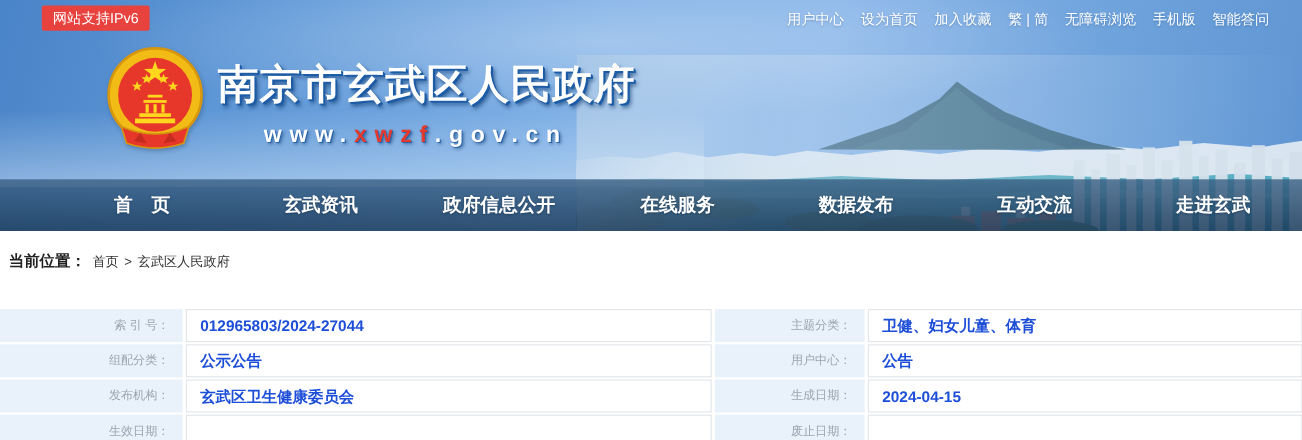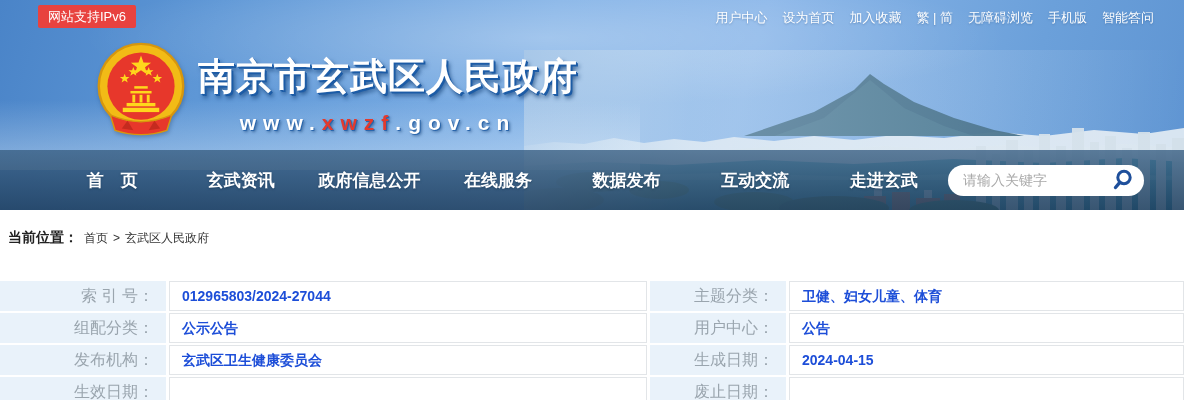--- a/index.html
+++ b/index.html
@@ -27,21 +27,21 @@
     filter:drop-shadow(1px 2px 2px rgba(30,60,100,.35)); }
 
   .site-block { position:absolute; left:198px; top:52px; width:360px; text-align:center; }
   .site-title { font-size:37px; font-weight:bold; color:#fff; letter-spacing:1px; white-space:nowrap;
     text-shadow:1px 1px 0 #1d5ca6, 2px 2px 0 #1d5ca6, 3px 4px 4px rgba(15,60,115,.75); }
   .site-url { margin-top:9px; font-size:21px; font-weight:bold; letter-spacing:7px; color:#fff;
     text-shadow:1px 1px 0 #2a66ac, 2px 2px 3px rgba(15,60,115,.6); white-space:nowrap; }
   .site-url .mid { color:#e23a2e; }
 
   
-  .navbar { position:absolute; left:0; bottom:0; width:100%; height:60px; display:flex; align-items:center;
+  .navbar { position:absolute; left:0; bottom:0; width:100%; height:47px; display:flex; align-items:center;
     background:linear-gradient(180deg,rgba(58,96,132,.80) 0%,rgba(32,63,94,.86) 100%); }
   .nav-items { flex:1; display:flex; padding-left:48px; }
   .nav-item { flex:1; text-align:center; color:#fff; font-size:17px; font-weight:bold;
     text-decoration:none; white-space:nowrap; cursor:pointer; text-shadow:0 1px 2px rgba(10,40,70,.5); }
   .search-pill { width:196px; height:31px; background:#fff; border-radius:16px; margin-right:40px;
     display:flex; align-items:center; padding:0 8px 0 15px; }
   .search-pill input { flex:1; border:none; outline:none; font-size:14px; color:#333; background:transparent;
     font-family:inherit; min-width:0; }
   .search-pill input::placeholder { color:#a9a9a9; }
   .search-btn { width:26px; height:26px; border:none; background:transparent; cursor:pointer; padding:0;
@@ -51,21 +51,21 @@
   .breadcrumb { margin:18px 0 0 8px; display:flex; align-items:center; height:20px; }
   .crumb-label { font-size:14px; font-weight:bold; color:#222; }
   .crumb-path { font-size:12px; color:#333; margin-left:6px; }
   .crumb-path a { color:#333; text-decoration:none; cursor:pointer; }
   .crumb-sep { margin:0 5px; color:#333; }
 
   
   .info-table { margin-top:33px; display:grid; width:1184px;
     grid-template-columns:166px 478px 136px 1fr;
     grid-auto-rows:30px; column-gap:3px; row-gap:2px; }
-  .cell-label { background:#e9f2fa; color:#9aa5ae; font-size:16px; text-align:right;
+  .cell-label { background:#e9f2fa; color:#9aa5ae; font-size:11px; text-align:right;
     padding-right:12px; line-height:30px; white-space:nowrap; }
   .cell-value { background:#fff; border:1px solid #e2e5e8; color:#1d4ed8; font-size:14px;
     font-weight:600; padding-left:12px; line-height:28px; white-space:nowrap; overflow:hidden; }
 </style>
 </head>
 <body>
 
 <div class="banner">
 
   <svg class="panorama" viewBox="0 0 660 160" preserveAspectRatio="none" aria-hidden="true">
@@ -178,29 +178,20 @@
     <div class="nav-items">
 
     <a class="nav-item">首　页</a>
         <a class="nav-item">玄武资讯</a>
         <a class="nav-item">政府信息公开</a>
         <a class="nav-item">在线服务</a>
         <a class="nav-item">数据发布</a>
         <a class="nav-item">互动交流</a>
         <a class="nav-item">走进玄武</a>
       </div>
-    <div class="search-pill">
-      <input type="text" placeholder="请输入关键字" style="">
-      <button class="search-btn">
-        <svg width="24" height="24" viewBox="0 0 24 24" aria-hidden="true">
-          <circle cx="13" cy="9.5" r="6.2" fill="none" stroke="#1e4f9b" stroke-width="3"></circle>
-          <line x1="8.2" y1="15.2" x2="4.5" y2="19.5" stroke="#1e4f9b" stroke-width="3.4" stroke-linecap="round"></line>
-        </svg>
-      </button>
-    </div>
   </nav>
 </div>
 
 <div class="breadcrumb">
   <span class="crumb-label">当前位置：</span>
   <span class="crumb-path"><a>首页</a><span class="crumb-sep">&gt;</span><span>玄武区人民政府</span></span>
 </div>
 
 <div class="info-table">
 

